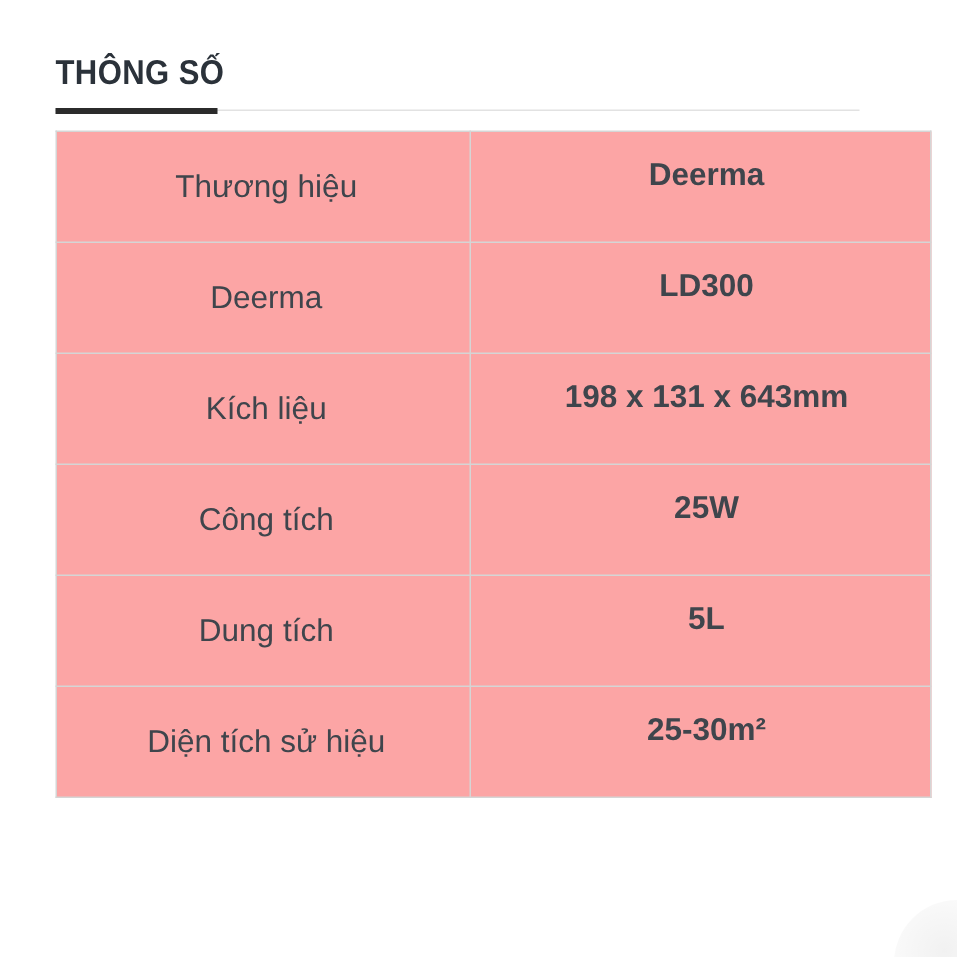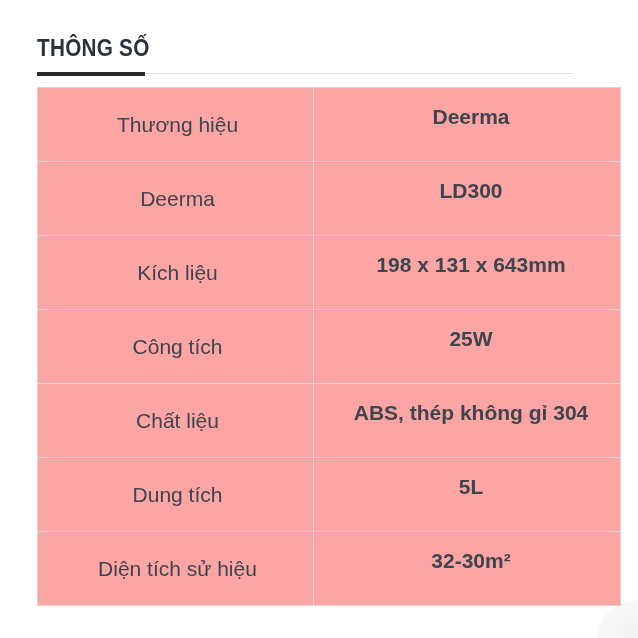--- a/index.html
+++ b/index.html
@@ -114,29 +114,25 @@
         </tr>
         <tr>
           <td class="label-cell">Kích liệu</td>
           <td class="value-cell">198 x 131 x 643mm</td>
         </tr>
         <tr>
           <td class="label-cell">Công tích</td>
           <td class="value-cell">25W</td>
         </tr>
         <tr>
-          <td class="label-cell">Chất liệu</td>
-          <td class="value-cell">ABS, thép không gỉ 304</td>
-        </tr>
-        <tr>
           <td class="label-cell">Dung tích</td>
           <td class="value-cell">5L</td>
         </tr>
         <tr>
           <td class="label-cell">Diện tích sử hiệu</td>
-          <td class="value-cell">32-30m²</td>
+          <td class="value-cell">25-30m²</td>
         </tr>
       </tbody>
   </table>
 
   <div class="corner-shadow"></div>
 
 </main>
 
 </body></html>

